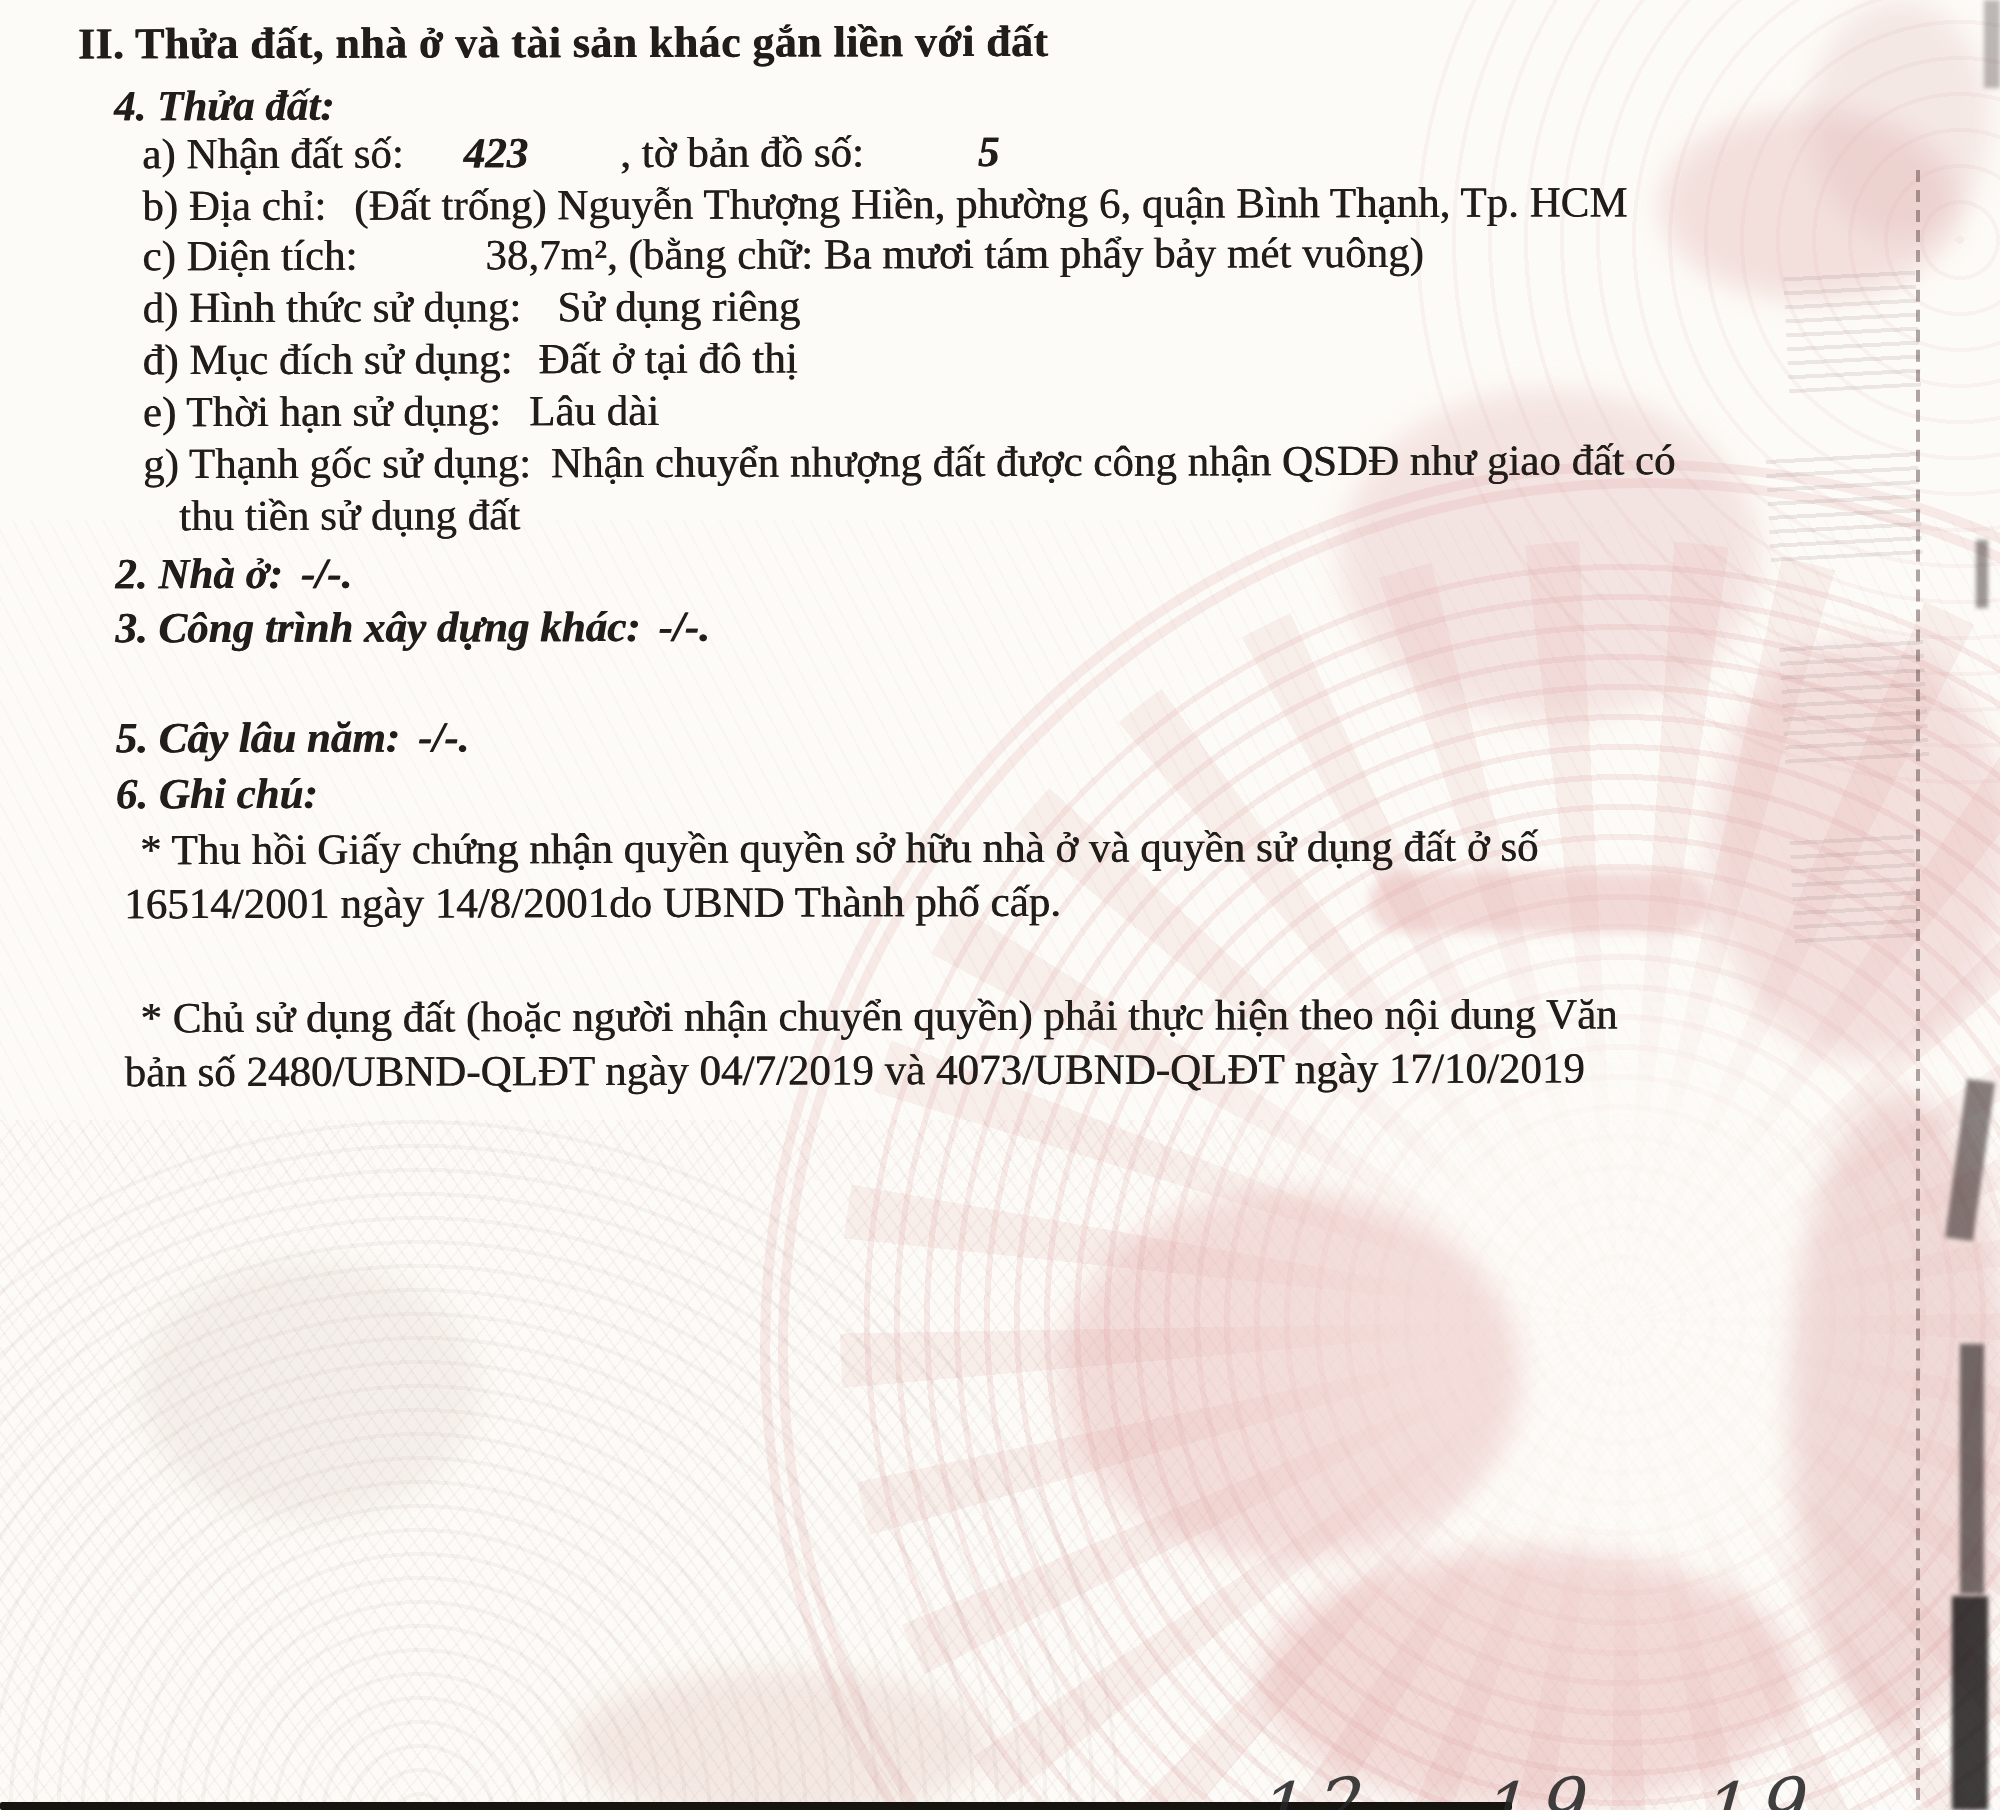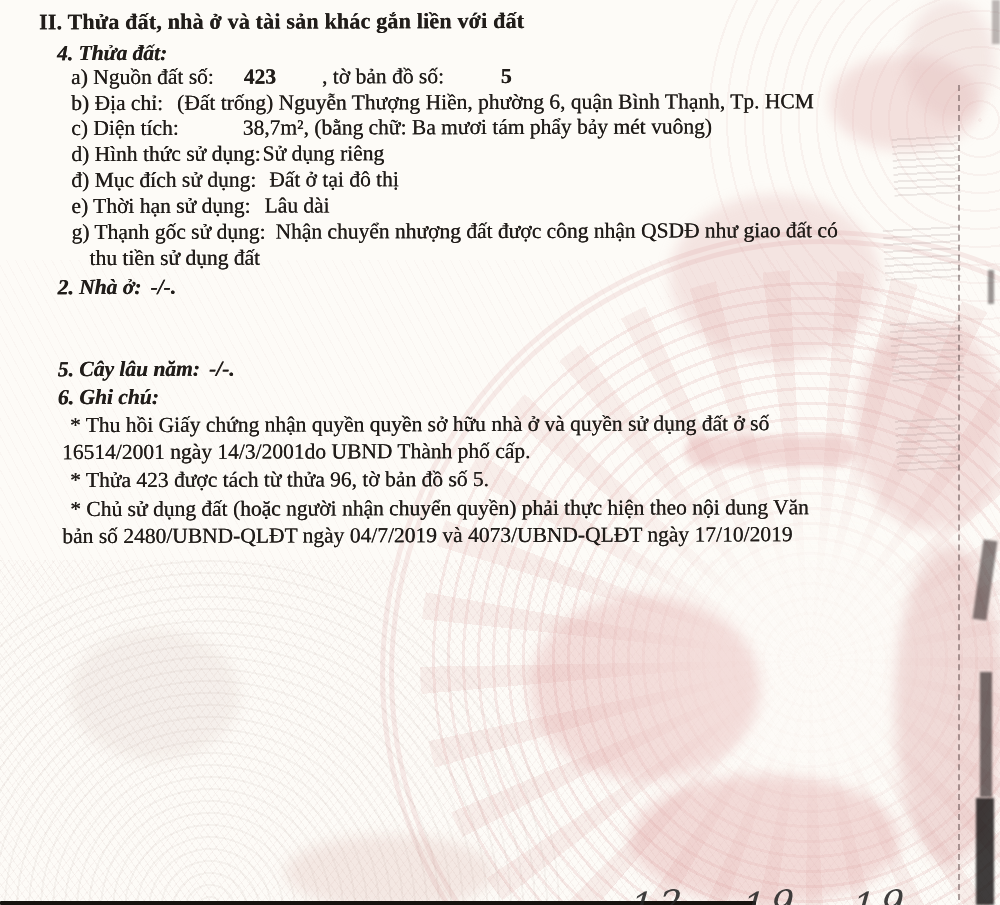--- a/index.html
+++ b/index.html
@@ -88,25 +88,25 @@
     letter-spacing:6px;
   }
   .h1{left:630px;} .h2{left:742px;} .h3{left:852px;}
   
   .doc{position:absolute;left:0;top:0;width:100%;height:100%;transform:rotate(-0.15deg);}
   .line{
     position:absolute;white-space:nowrap;
     font-size:21.5px;line-height:1.15;
     text-shadow:0.3px 0 0 currentColor;
   }
-  .bold{font-weight:bold;}
+  .bold{font-weight:bold;font-style:italic;}
   .bi{font-weight:bold;font-style:italic;}
   .header{font-size:22px;font-weight:bold;letter-spacing:.2px;}
   .g1{margin-left:30px;} .g2{margin-left:46px;} .g3{margin-left:57px;}
-  .vb{margin-left:14px;} .vc{margin-left:64px;} .vd{margin-left:2px;}
+  .vb{margin-left:14px;} .vc{margin-left:64px;} .vd{margin-left:18px;}
   .vdd{margin-left:13px;} .ve{margin-left:14px;} .vg{margin-left:10px;}
   .vs{margin-left:9px;}
 </style>
 </head>
 <body>
 
 <div class="page">
 
   <div class="bg">
     <div class="tex-hatch"></div>
@@ -138,21 +138,21 @@
     <div class="bottom-bar"></div>
   </div>
 
   <div class="doc">
 
     <div class="line header" style="top:8px;left:40px">II. Thửa đất, nhà ở và tài sản khác gắn liền với đất</div>
 
     <div class="line bi" style="top:40px;left:58px">4. Thửa đất:</div>
 
     <div class="line" style="top:64px;left:72px">
-      <span>a) Nguồn đất số:</span><span class="bold g1">423</span><span class="g2">, tờ bản đồ số:</span><span class="bold g3">5</span>
+      <span>a) Nhận đất số:</span><span class="bold g1">423</span><span class="g2">, tờ bản đồ số:</span><span class="bold g3">5</span>
     </div>
 
     <div class="line" style="top:90px;left:72px">
       <span>b) Địa chỉ:</span><span class="vb">(Đất trống) Nguyễn Thượng Hiền, phường 6, quận Bình Thạnh, Tp. HCM</span>
     </div>
 
     <div class="line" style="top:115px;left:72px">
       <span>c) Diện tích:</span><span class="vc">38,7m², (bằng chữ: Ba mươi tám phẩy bảy mét vuông)</span>
     </div>
 
@@ -170,32 +170,34 @@
 
     <div class="line" style="top:219px;left:72px">
       <span>g) Thạnh gốc sử dụng:</span><span class="vg">Nhận chuyển nhượng đất được công nhận QSDĐ như giao đất có</span>
     </div>
     <div class="line" style="top:245px;left:90px">thu tiền sử dụng đất</div>
 
     <div class="line bi" style="top:274px;left:58px">
       <span>2. Nhà ở:</span><span class="vs">-/-.</span>
     </div>
 
+    <div class="line bi" style="top:301px;left:58px">
+      <span>3. Công trình xây dựng khác:</span><span class="vs">-/-.</span>
+    </div>
 
 
     <div class="line bi" style="top:356px;left:58px">
       <span>5. Cây lâu năm:</span><span class="vs">-/-.</span>
     </div>
 
     <div class="line bi" style="top:384px;left:58px">6. Ghi chú:</div>
 
     <div class="line" style="top:412px;left:70px">* Thu hồi Giấy chứng nhận quyền quyền sở hữu nhà ở và quyền sử dụng đất ở số</div>
-    <div class="line" style="top:439px;left:62px">16514/2001 ngày 14/3/2001do UBND Thành phố cấp.</div>
-
-    <div class="line" style="top:467px;left:70px">* Thửa 423 được tách từ thửa 96, tờ bản đồ số 5.</div>
+    <div class="line" style="top:439px;left:62px">16514/2001 ngày 14/8/2001do UBND Thành phố cấp.</div>
+
 
     <div class="line" style="top:496px;left:70px">* Chủ sử dụng đất (hoặc người nhận chuyển quyền) phải thực hiện theo nội dung Văn</div>
     <div class="line" style="top:523px;left:62px">bản số 2480/UBND-QLĐT ngày 04/7/2019 và 4073/UBND-QLĐT ngày 17/10/2019</div>
   </div>
 
   <div class="hand h1">12</div>
   <div class="hand h2">19</div>
   <div class="hand h3">19</div>
 
 </div>

